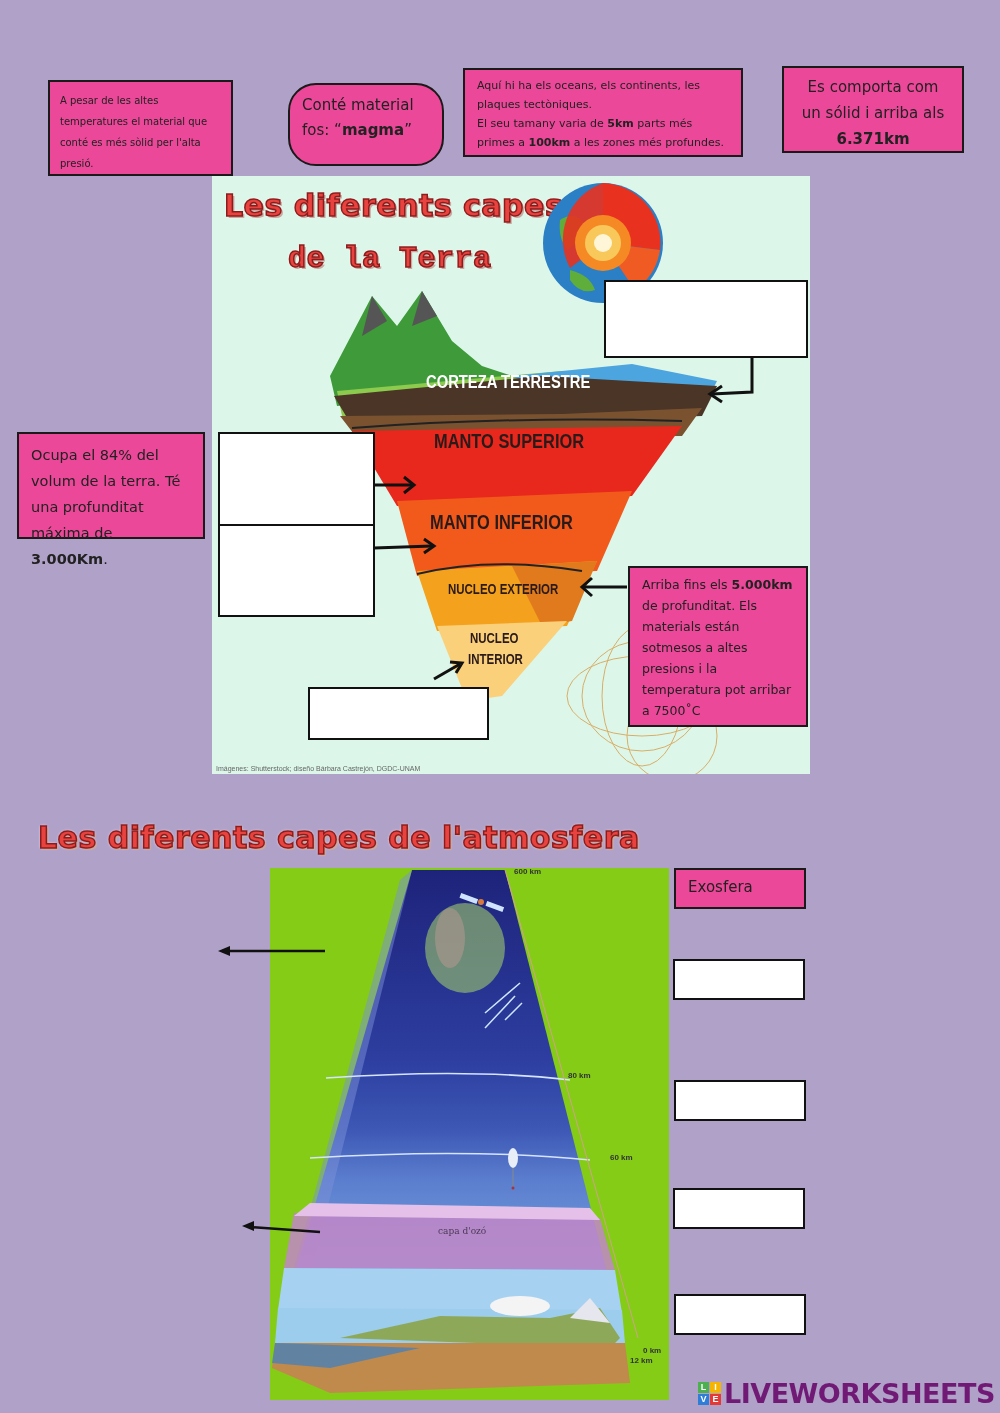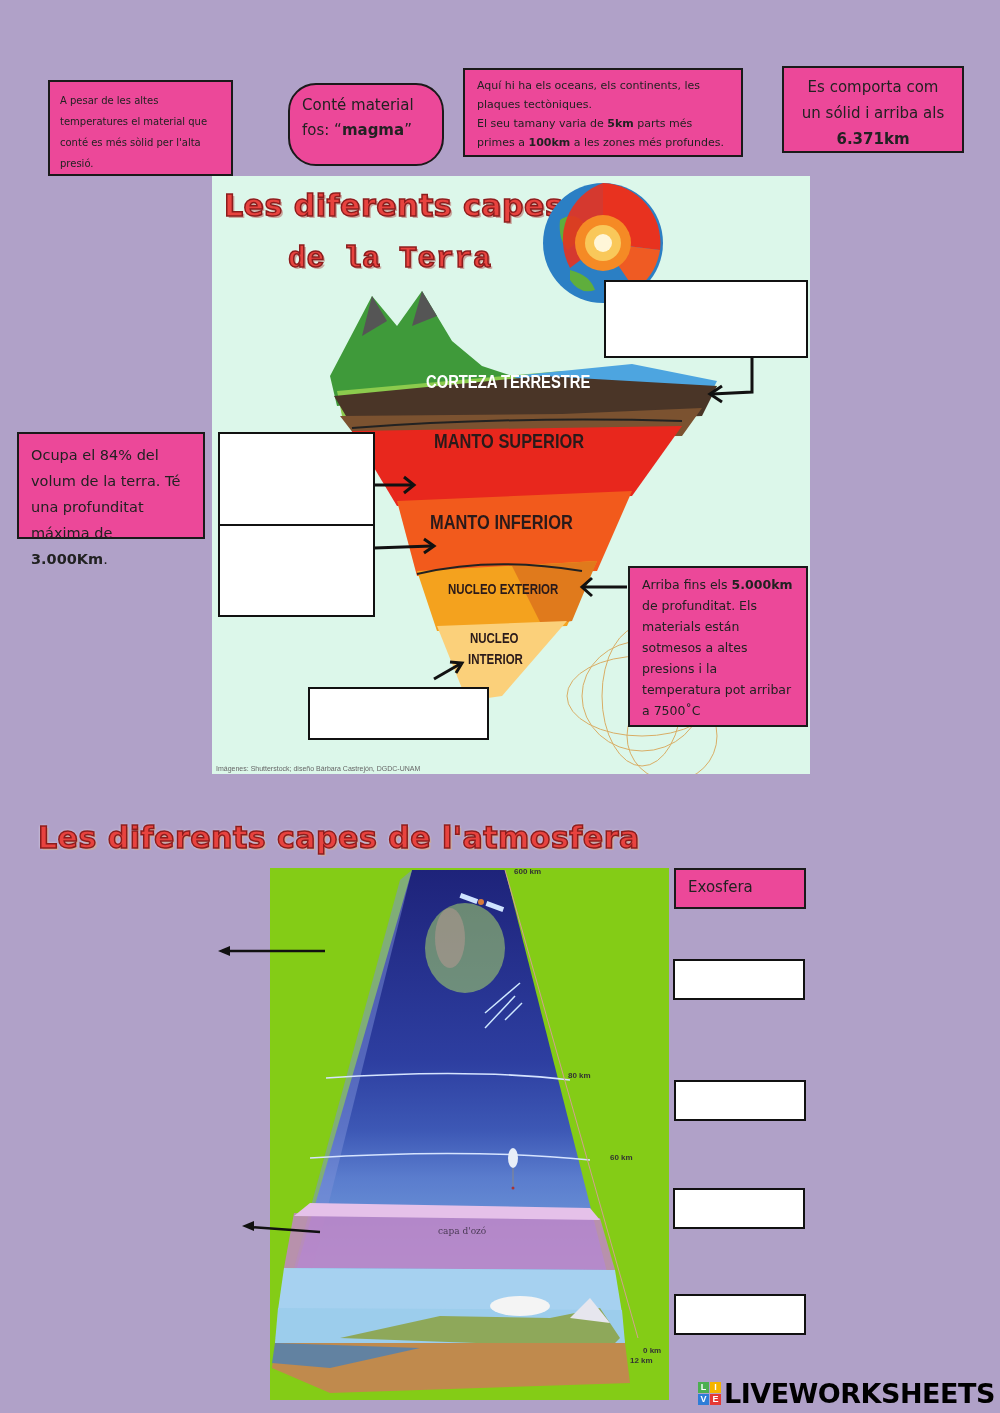--- a/index.html
+++ b/index.html
@@ -230,14 +230,14 @@
 <input class="input-box" style="left: 673px; top: 1188px; width: 132px; height: 41px;" value="">
 <input class="input-box" style="left: 674px; top: 1294px; width: 132px; height: 41px;" value="">
 
 <div class="abs" style="left:698px;top:1378px;display:flex;align-items:center;">
   <div style="display:grid;grid-template-columns:11px 11px;grid-gap:1px;margin-right:3px;">
     <span style="background:#4caf50;color:#fff;font-size:9px;font-weight:bold;text-align:center;line-height:11px;">L</span>
     <span style="background:#f5b400;color:#fff;font-size:9px;font-weight:bold;text-align:center;line-height:11px;">I</span>
     <span style="background:#2e7dd7;color:#fff;font-size:9px;font-weight:bold;text-align:center;line-height:11px;">V</span>
     <span style="background:#e53935;color:#fff;font-size:9px;font-weight:bold;text-align:center;line-height:11px;">E</span>
   </div>
-  <span style="font-family:'DejaVu Sans', sans-serif;font-weight:bold;font-size:27px;color:#000000;letter-spacing:-0.5px;">LIVEWORKSHEETS</span>
+  <span style="font-family:'DejaVu Sans', sans-serif;font-weight:bold;font-size:27px;color:#701a75;letter-spacing:-0.5px;">LIVEWORKSHEETS</span>
 </div>
 
 </body></html>

